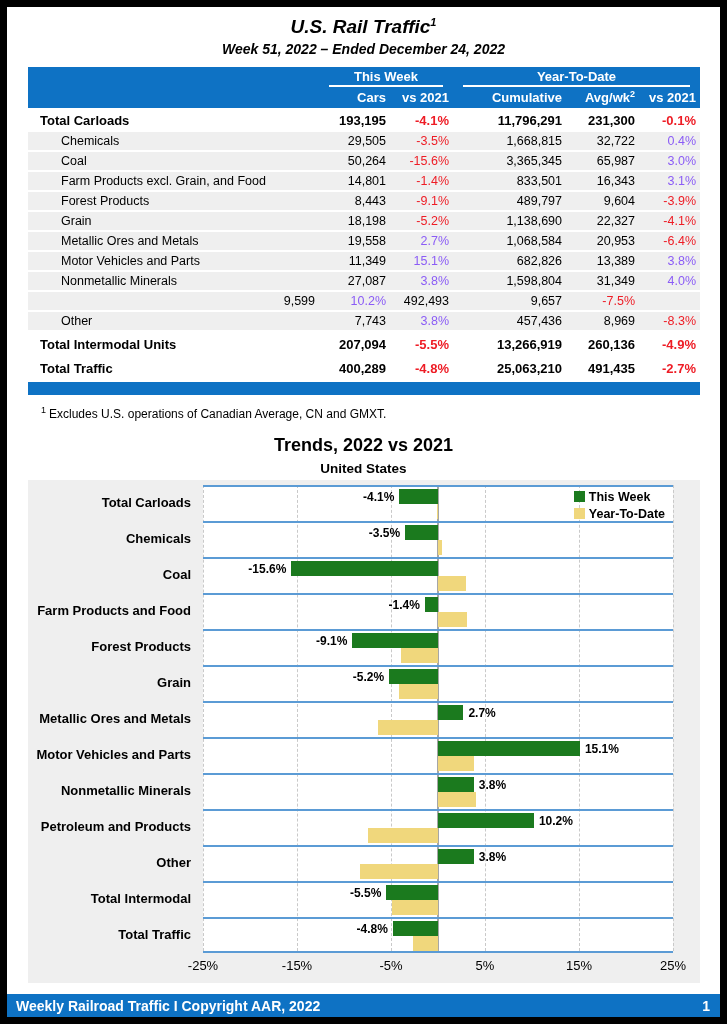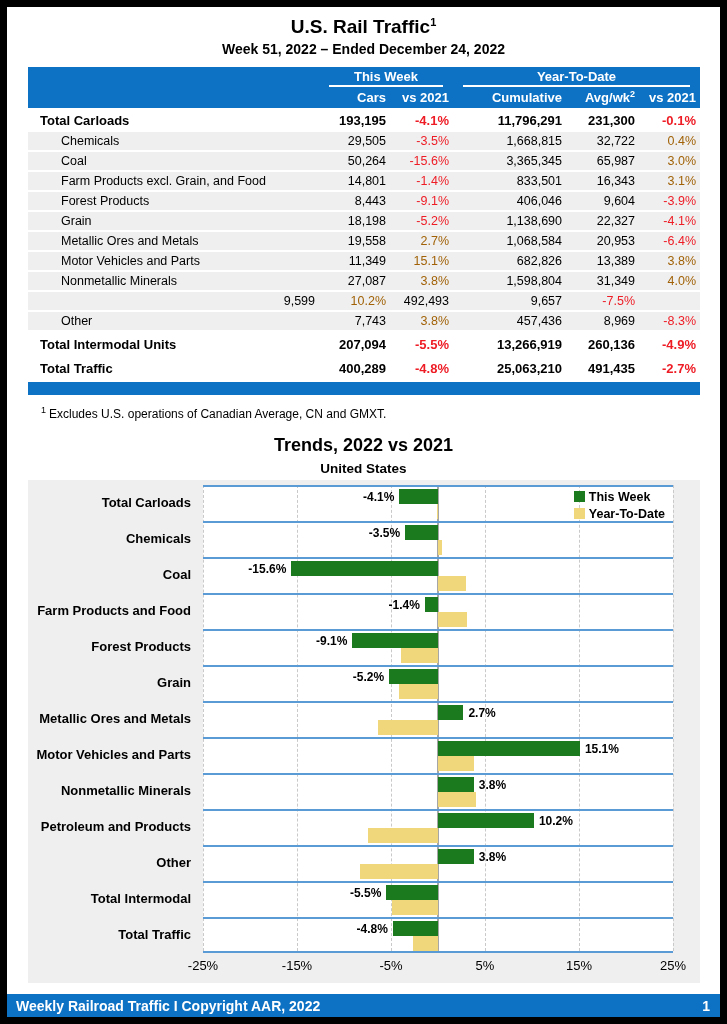--- a/index.html
+++ b/index.html
@@ -2,21 +2,21 @@
 <html><head>
 <meta charset="utf-8">
 <style>
   * { margin:0; padding:0; box-sizing:border-box; }
   body { background:#fff; font-family:"Liberation Sans", sans-serif; }
   .page {
     width:727px; height:1024px; border:7px solid #000; background:#fff;
     position:relative; overflow:hidden;
   }
   
-  .titleblock { text-align:center; padding-top:9px; }
+  .titleblock { text-align:center; padding-top:9px;font-style:italic; }
   .doc-title { font-size:19px; font-weight:bold; color:#000; }
   .doc-title sup { font-size:11px; font-weight:bold; }
   .doc-subtitle { font-size:14px; font-weight:bold; margin-top:3px; }
 
   
   .railtable { margin:10px 0 0 21px; width:672px; }
   .grid { display:grid; grid-template-columns:291px 71px 63px 113px 73px 61px; }
   .thead { background:#0E72C4; color:#fff; font-weight:bold; font-size:13px; }
   .group-row { height:20px; align-items:end; }
   .group-cell { text-align:center; padding-bottom:1px; border-bottom:2px solid #fff; margin:0 10px; }
@@ -26,21 +26,21 @@
   .sub-row .h { text-align:right; padding-right:4px; }
   .sub-row .h sup { font-size:9px; }
   .t-row { font-size:12.5px; align-items:center; color:#000; }
   .t-row .cell { text-align:right; padding-right:4px; white-space:nowrap; }
   .t-row .label { text-align:left; padding-right:0; }
   .t-row.sub { background:#EFEFEF; height:18px; margin-bottom:2px; }
   .t-row.sub .label { padding-left:33px; }
   .t-row.total { background:#fff; height:24px; font-weight:bold; font-size:13px; }
   .t-row.total .label { padding-left:12px; }
   .pct.neg { color:#EE1C25; }
-  .pct.pos { color:#a16207; }
+  .pct.pos { color:#8b5cf6; }
   .divider-bar { height:13px; background:#0E72C4; margin:2px 0 0 21px; width:672px; }
 
   
   .footnotes { margin:8px 0 0 34px; font-size:12px; color:#000; line-height:1.6; }
   .footnotes sup { font-size:9px; margin-right:3px; }
 
   
   .chart-titleblock { text-align:center; margin-top:10px; }
   .chart-title { font-size:18px; font-weight:bold; }
   .chart-subtitle { font-size:13.5px; font-weight:bold; margin-top:5px; }
@@ -128,21 +128,21 @@
           <div class="cell num">14,801</div>
           <div class="cell pct neg">-1.4%</div>
           <div class="cell num">833,501</div>
           <div class="cell num">16,343</div>
           <div class="cell pct pos">3.1%</div>
         </div>
         <div class="grid t-row sub">
           <div class="label">Forest Products</div>
           <div class="cell num">8,443</div>
           <div class="cell pct neg">-9.1%</div>
-          <div class="cell num">406,046</div>
+          <div class="cell num">489,797</div>
           <div class="cell num">9,604</div>
           <div class="cell pct neg">-3.9%</div>
         </div>
         <div class="grid t-row sub">
           <div class="label">Grain</div>
           <div class="cell num">18,198</div>
           <div class="cell pct neg">-5.2%</div>
           <div class="cell num">1,138,690</div>
           <div class="cell num">22,327</div>
           <div class="cell pct neg">-4.1%</div>

